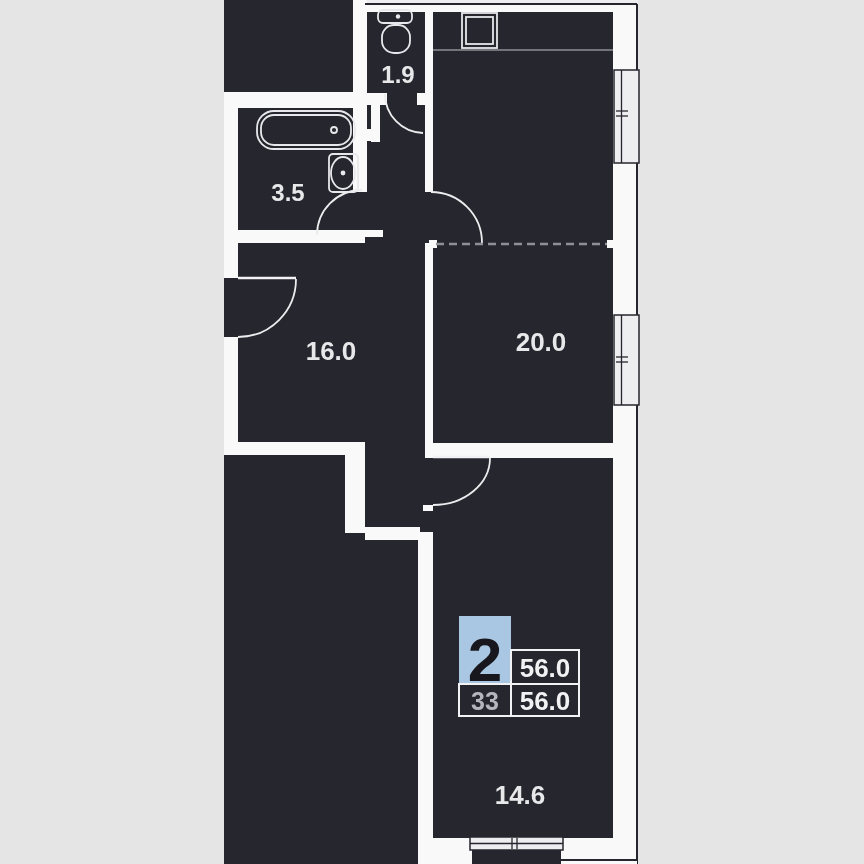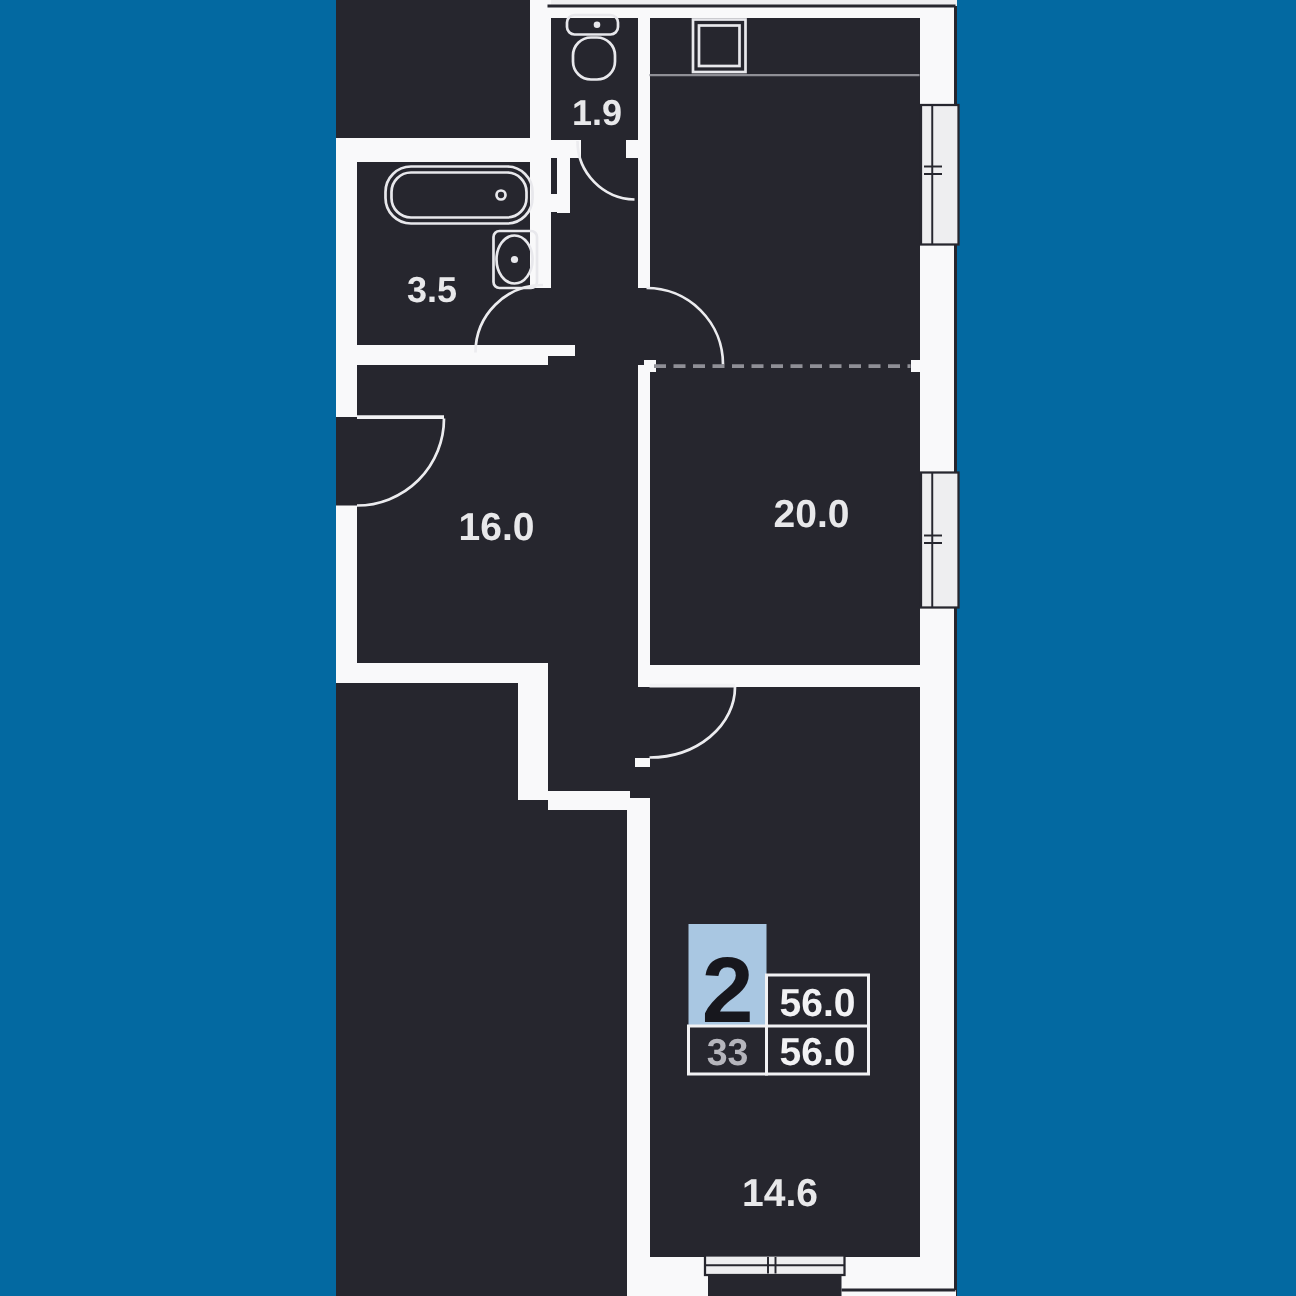--- a/index.html
+++ b/index.html
@@ -1,19 +1,19 @@
 <!DOCTYPE html>
 <html><head>
 <meta charset="utf-8">
 <style>
   html,body{margin:0;padding:0;}
   .stage{
     position:relative;
     width:864px;height:864px;
-    background:#0369a1;
+    background:#e5e5e5;
     font-family:"Liberation Sans", sans-serif;
     overflow:hidden;
   }
   svg{display:block;}
   text{font-family:"Liberation Sans","DejaVu Sans",sans-serif;font-weight:bold;}
   .room-label{fill:#e8e8ea;}
   .wall{fill:#f9f9fa;}
   .dark{fill:#26262e;}
   .fixture{stroke:#e8e8ec;stroke-width:1.8;fill:none;}
   .arc{stroke:#ececef;stroke-width:1.8;fill:none;}

